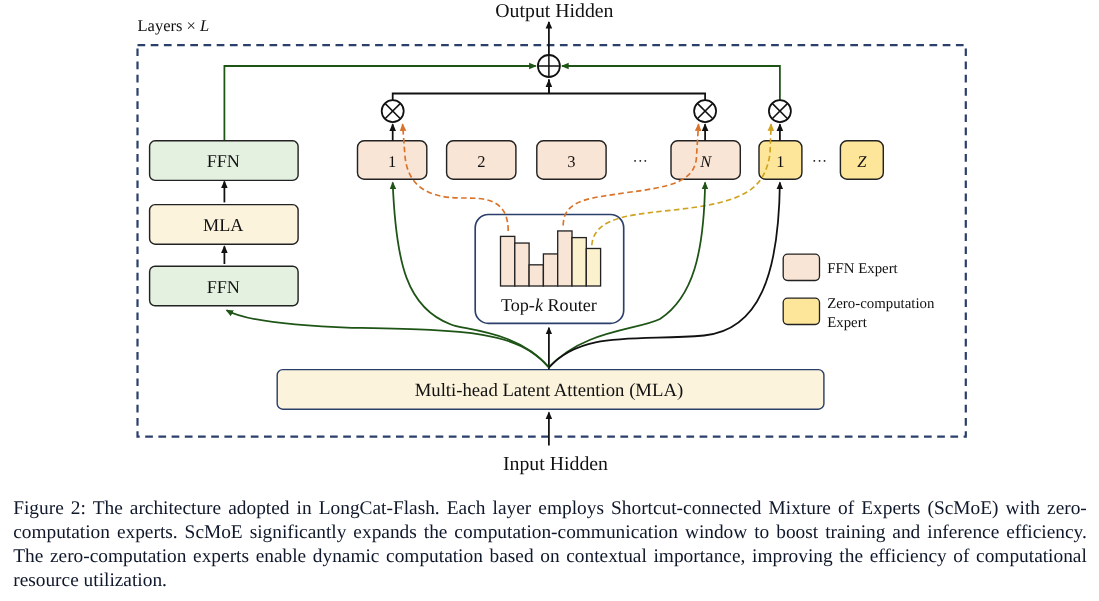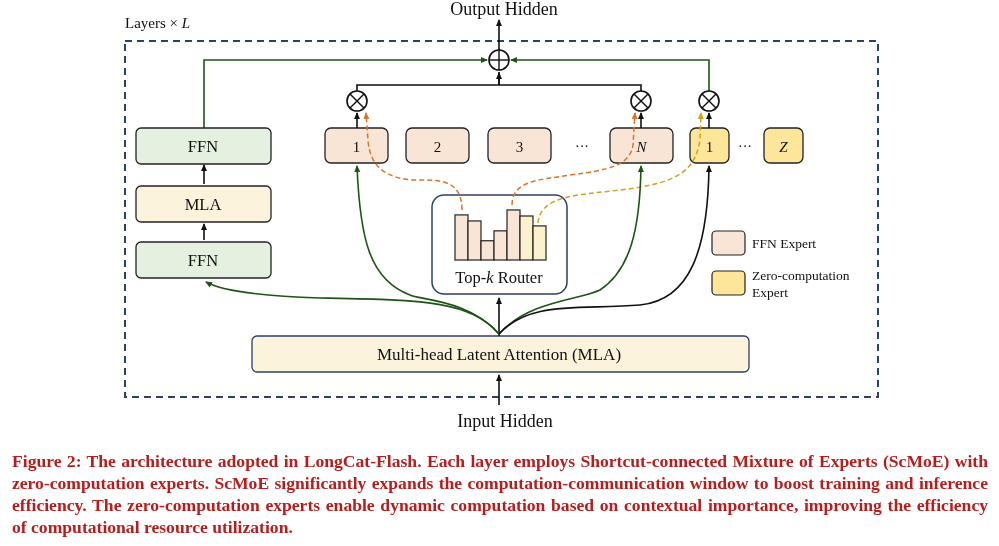--- a/index.html
+++ b/index.html
@@ -1,21 +1,21 @@
 <!DOCTYPE html>
 <html><head>
 <meta charset="utf-8">
 <style>
   html, body { margin: 0; padding: 0; background: #ffffff; }
   body { width: 999px; height: 546px; position: relative; overflow: hidden;
          font-family: "Liberation Serif", "DejaVu Serif", serif; color: #111; }
   #figure { position: absolute; left: 0; top: 0; width: 999px; height: 440px; }
   #figure text { font-family: "Liberation Serif", "DejaVu Serif", serif; fill: #111; }
   .caption { position: absolute; left: 12px; top: 450px; width: 976px;
-             font-size: 17.6px; line-height: 22px; text-align: justify; color: #b91c1c; font-weight: bold; }
+             font-size: 17.6px; line-height: 22px; text-align: justify; color: #0f172a; }
 </style>
 </head>
 <body>
 
 <svg id="figure" width="999" height="440" viewBox="0 0 999 440" xmlns="http://www.w3.org/2000/svg">
   <defs>
     <marker id="arrBlack" markerWidth="8" markerHeight="8" refX="6" refY="4" orient="auto" markerUnits="userSpaceOnUse">
       <path d="M0,1 L7,4 L0,7 Z" fill="#111"></path>
     </marker>
     <marker id="arrGreen" markerWidth="8" markerHeight="8" refX="6" refY="4" orient="auto" markerUnits="userSpaceOnUse">

